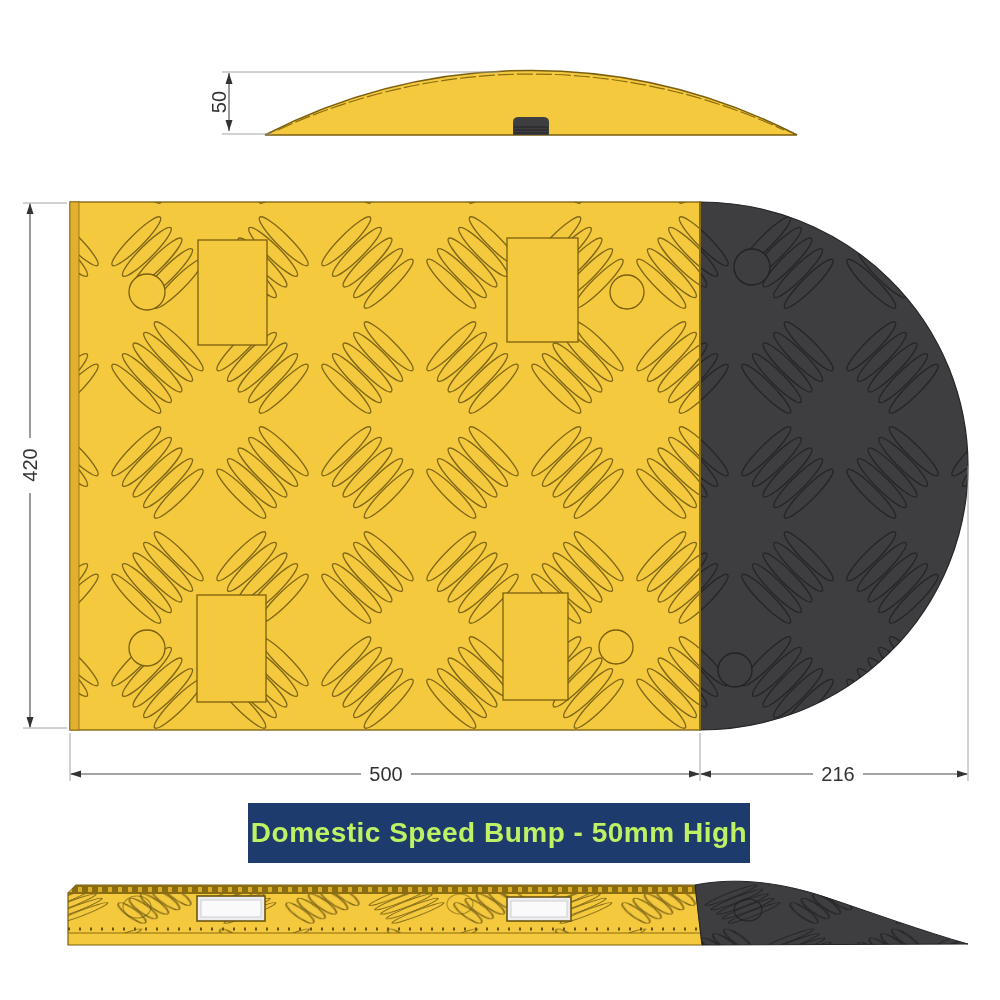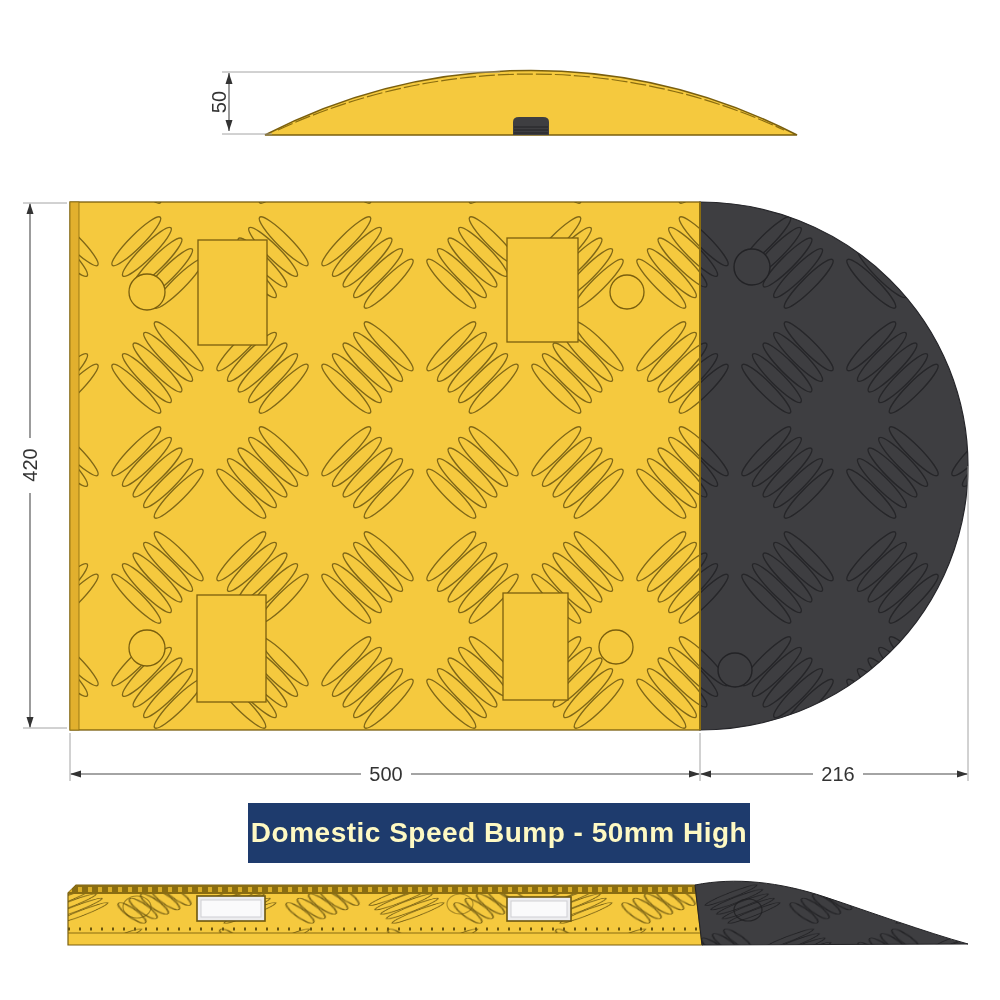--- a/index.html
+++ b/index.html
@@ -174,17 +174,17 @@
     </g>
 
     <path d="M 695 885 C 735 877, 780 882, 825 897 S 925 932, 968 944 L 702 945 Z" fill="#3E3E41" stroke="#232326" stroke-width="1"></path>
     <g clip-path="url(#tailClip)">
       <rect x="695" y="877" width="280" height="70" fill="url(#tpKflat)"></rect>
       <ellipse cx="748" cy="910" rx="14" ry="11" fill="none" stroke="#1F1F22" stroke-width="1.2" opacity="0.8"></ellipse>
     </g>
   </g>
 </svg>
 
-<div class="banner" style="background-color: rgb(30, 59, 109); color: #fef9c3;">
+<div class="banner" style="background-color: rgb(30, 59, 109); color: #bef264;">
   <span>Domestic Speed Bump - 50mm High</span>
 </div>
 
 </div>
 
 </body></html>

